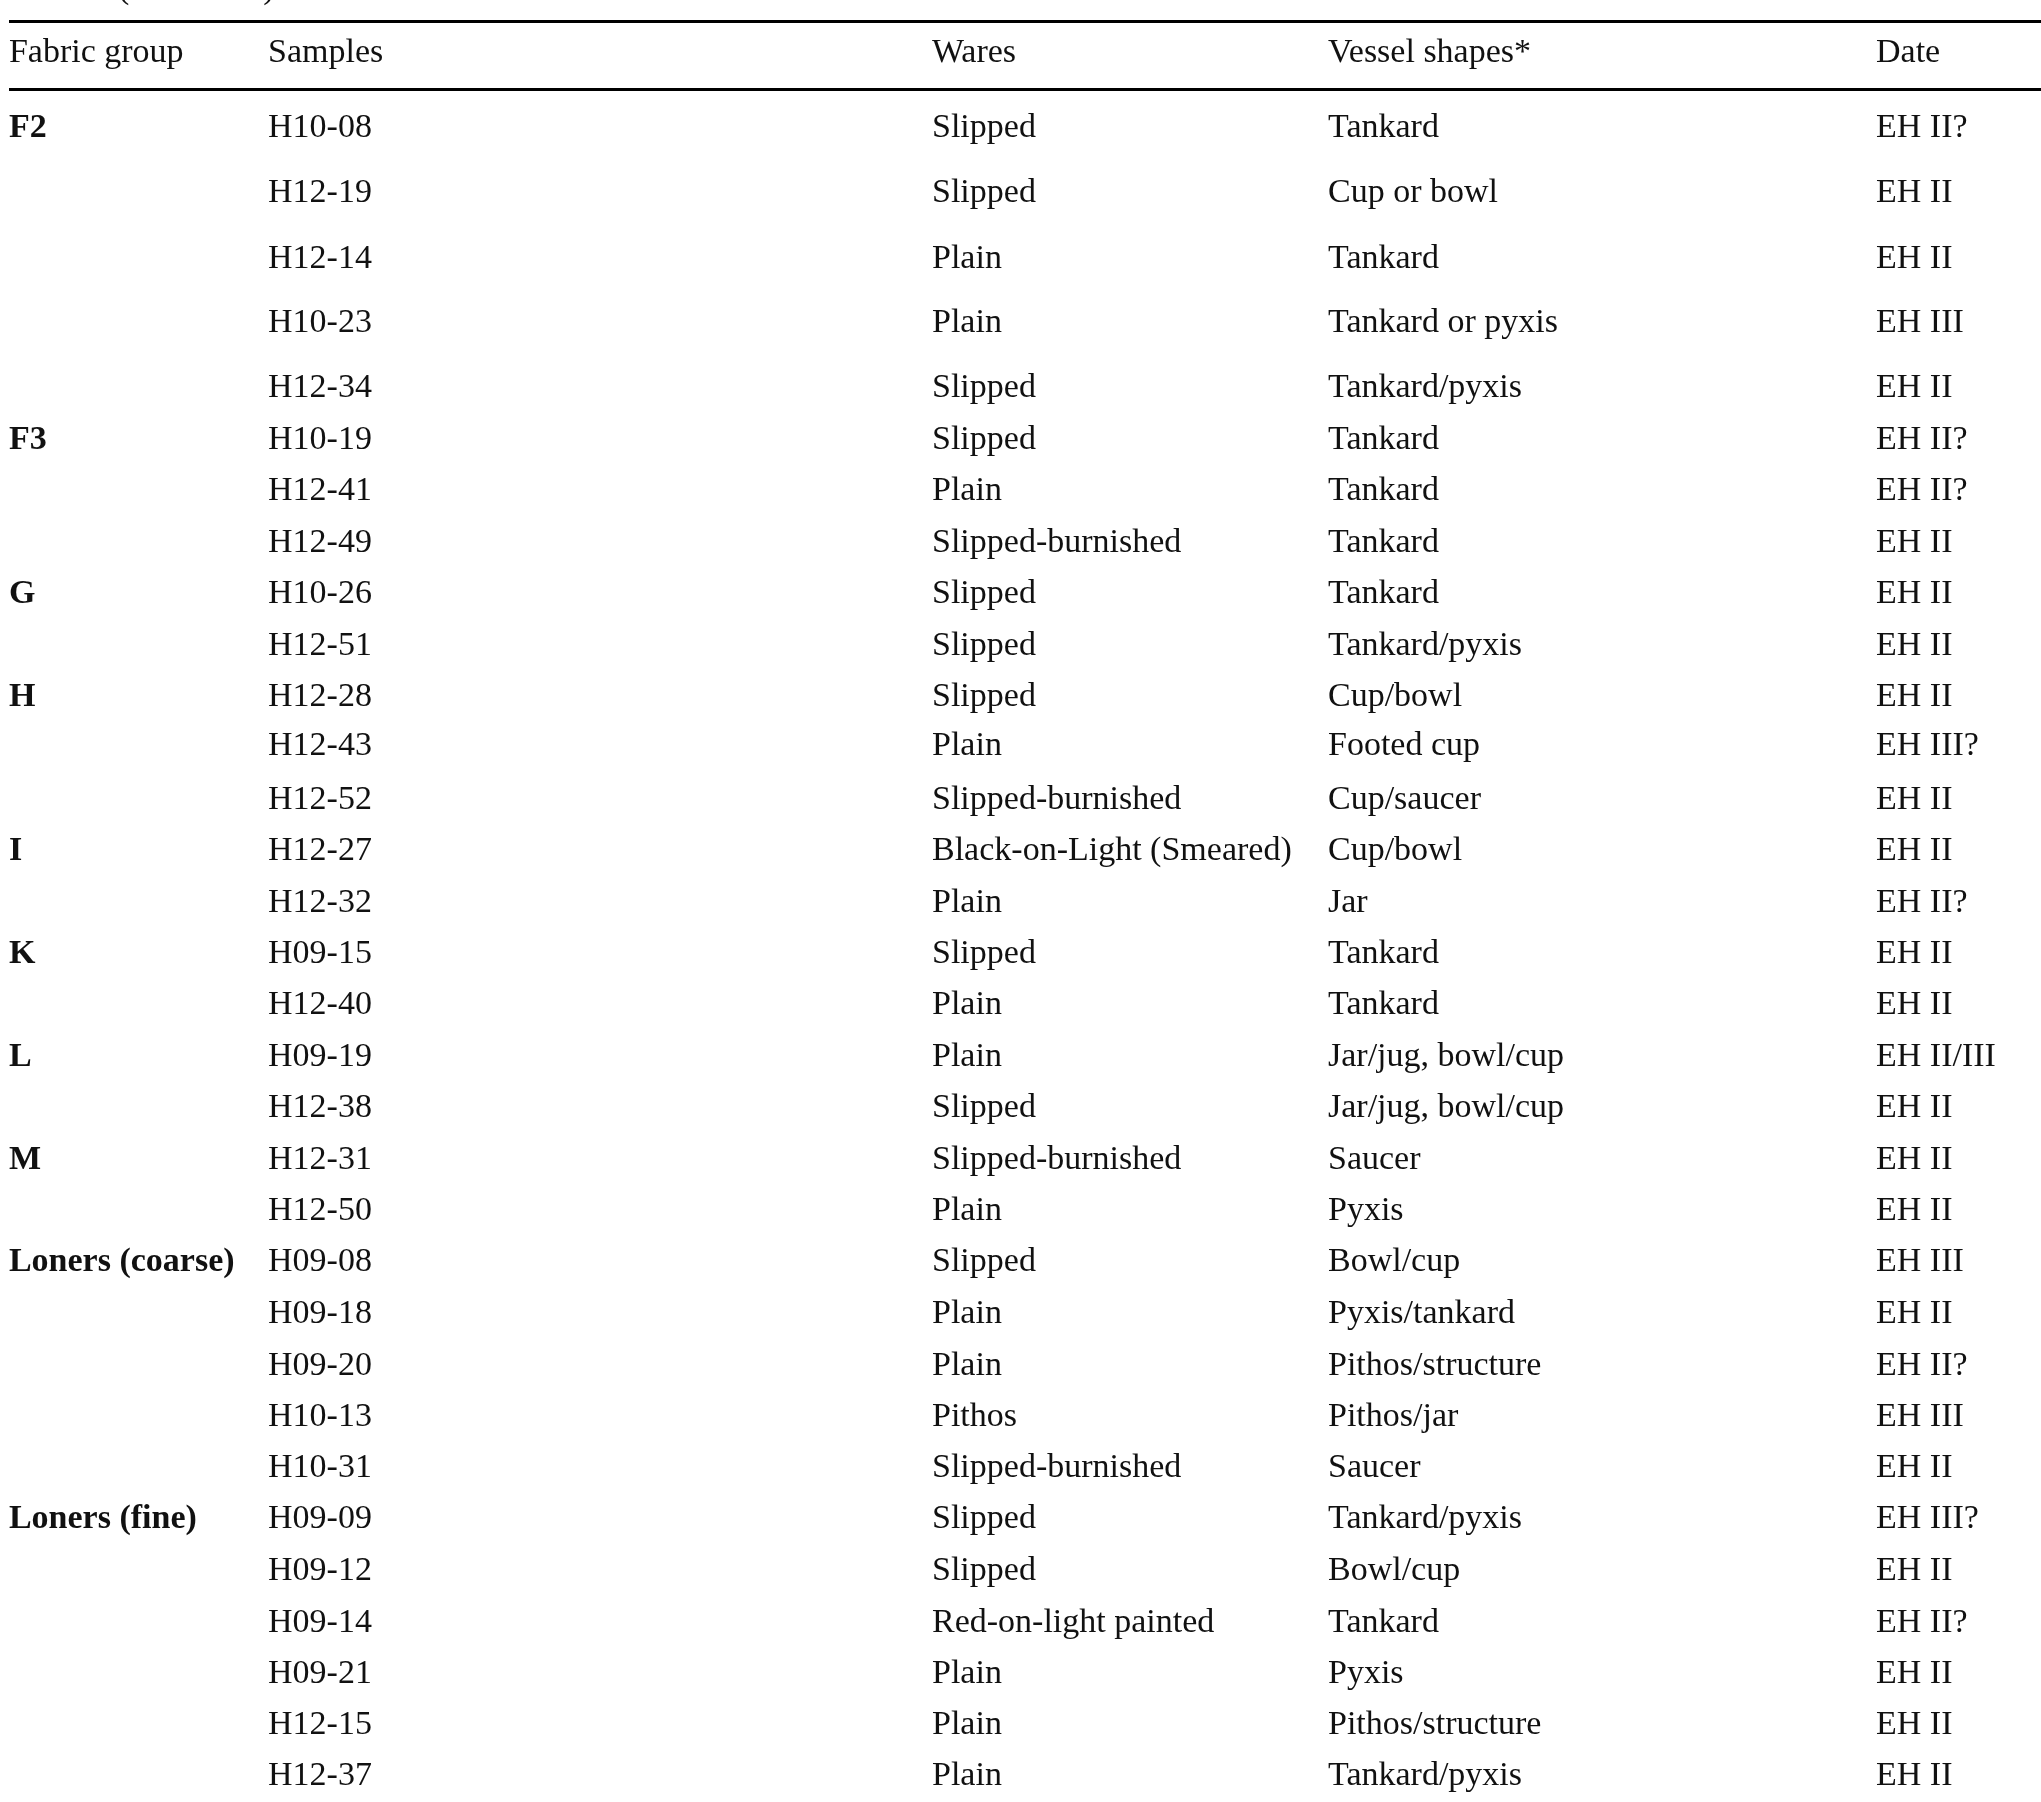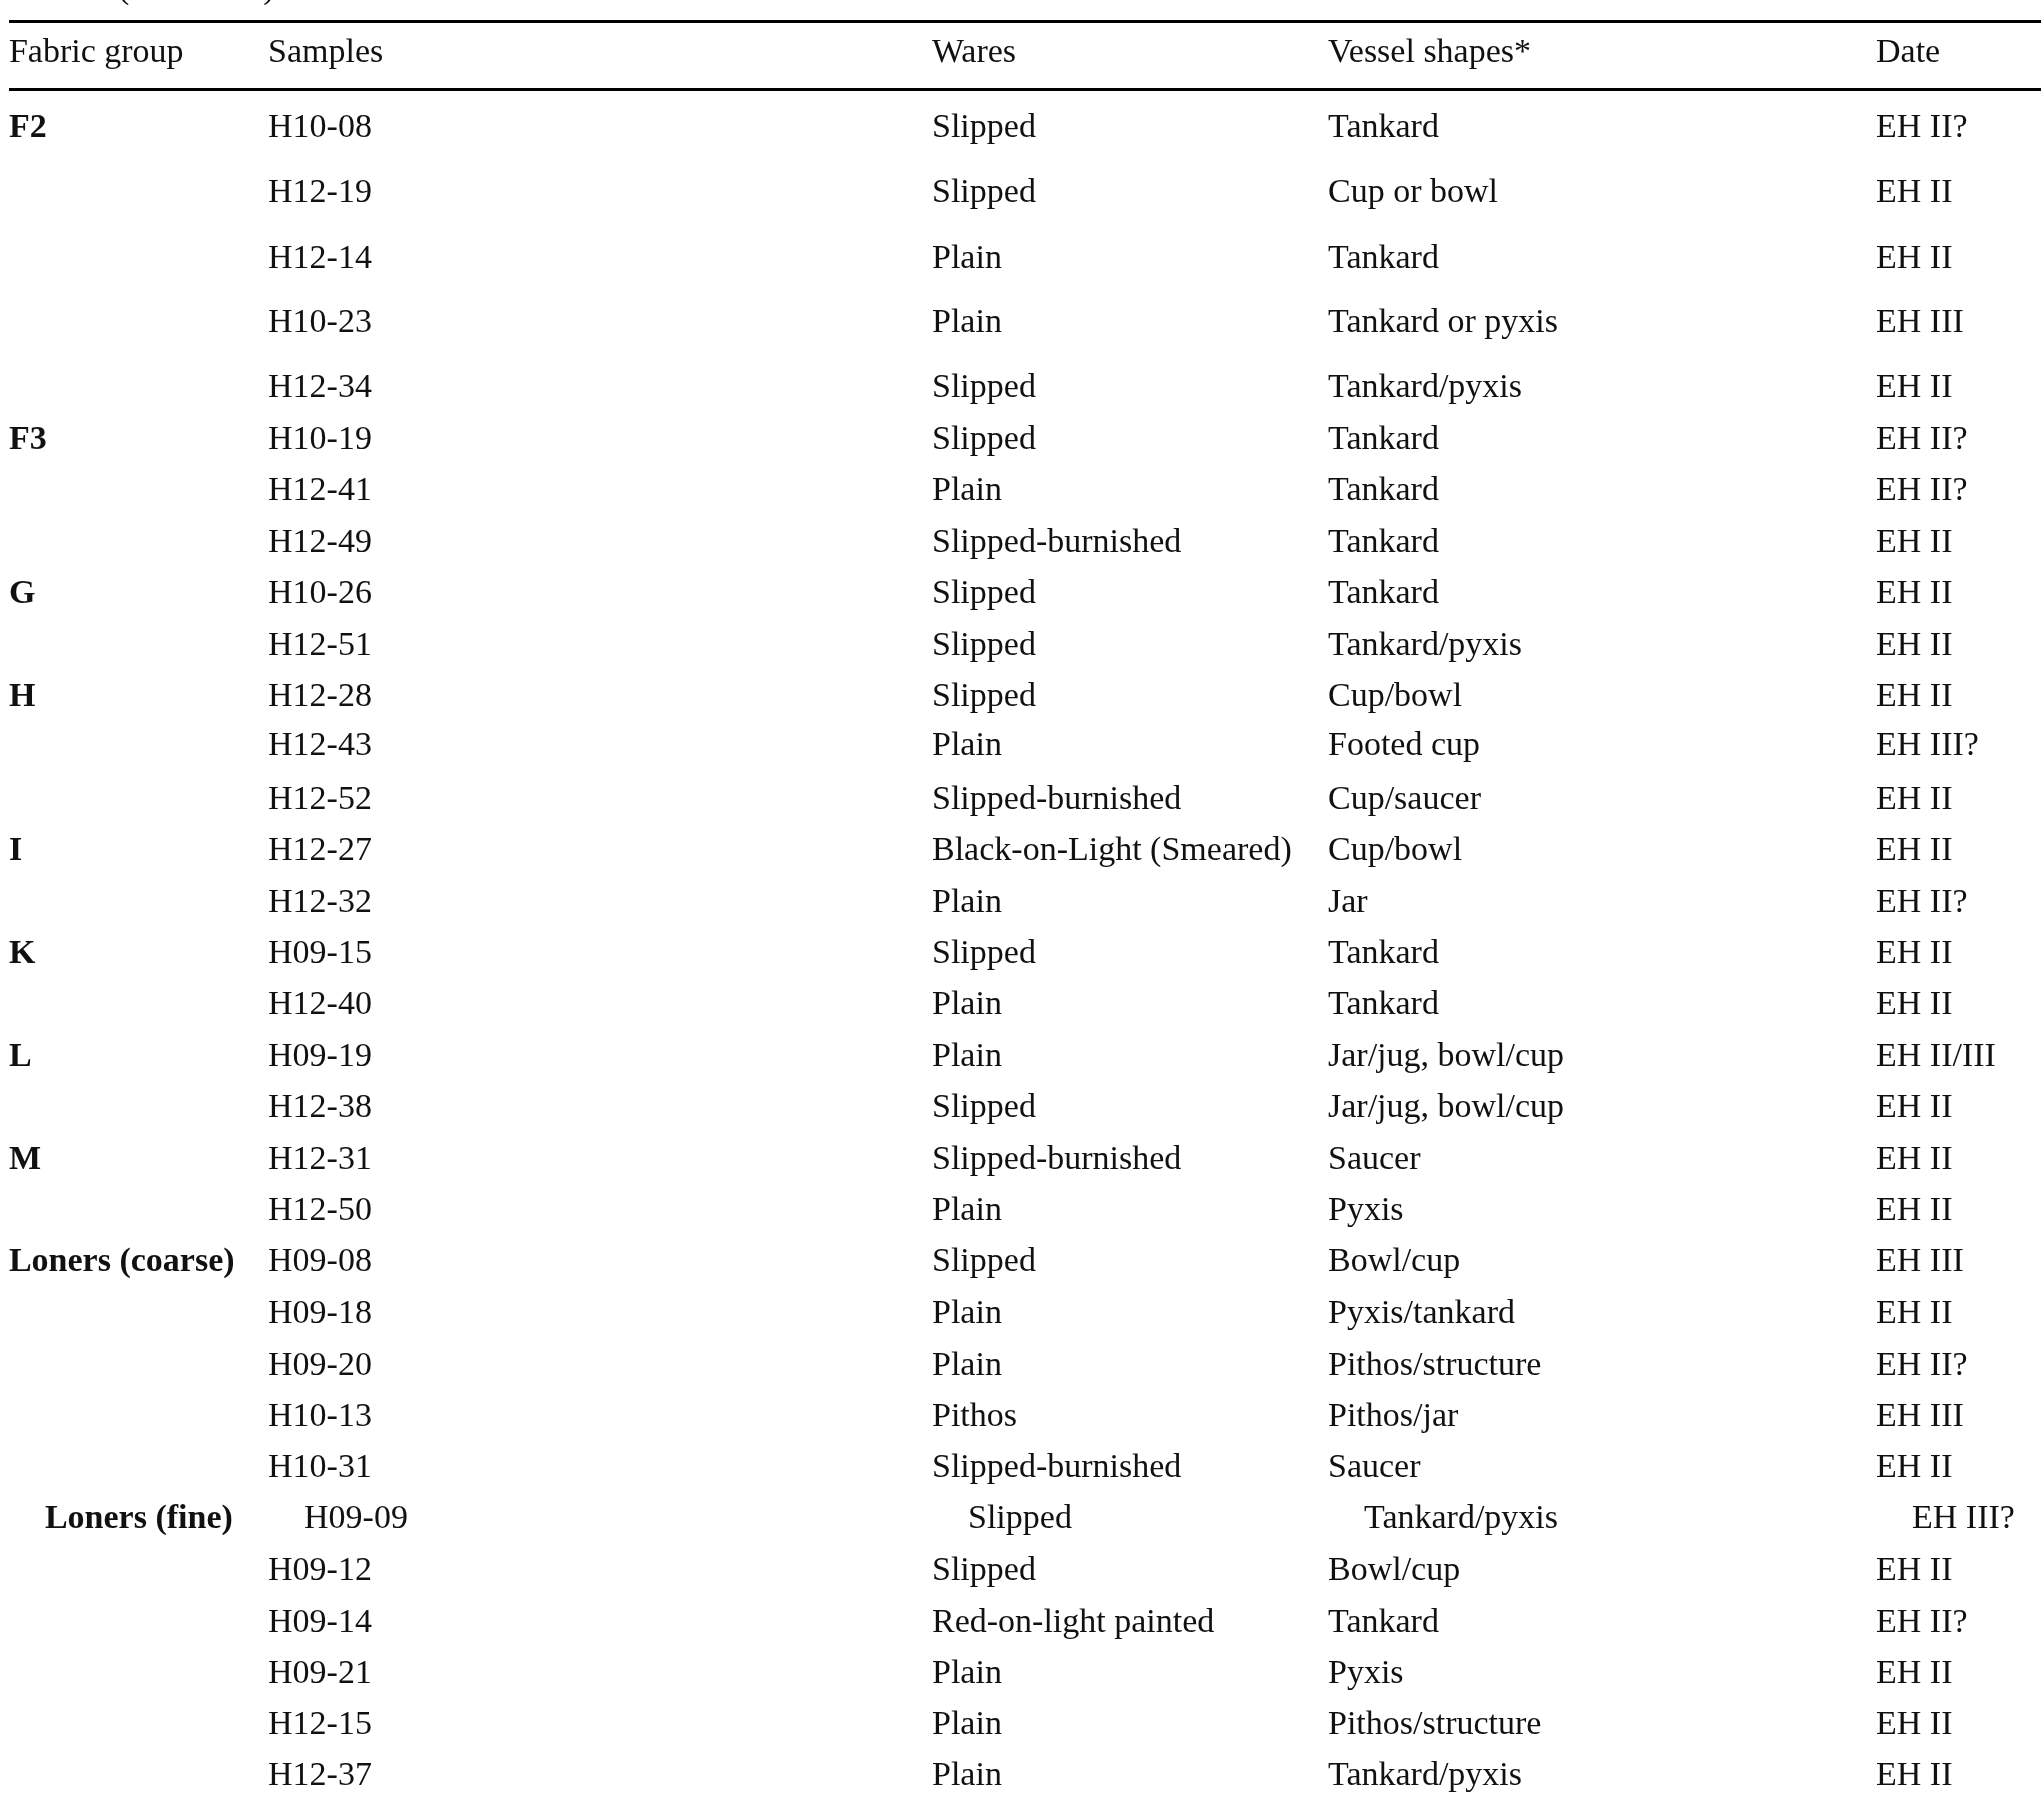--- a/index.html
+++ b/index.html
@@ -250,21 +250,21 @@
         <span class="cell c-vessel">Pithos/jar</span>
         <span class="cell c-date">EH III</span>
       </div>
       <div class="row" style="top: 1449px; padding-left: 18px;">
         <span class="cell c-group"></span>
         <span class="cell c-sample">H10-31</span>
         <span class="cell c-ware">Slipped-burnished</span>
         <span class="cell c-vessel">Saucer</span>
         <span class="cell c-date">EH II</span>
       </div>
-      <div class="row" style="top: 1500px; margin-left: 36px;">
+      <div class="row" style="top: 1500px;">
         <span class="cell c-group">Loners (fine)</span>
         <span class="cell c-sample">H09-09</span>
         <span class="cell c-ware">Slipped</span>
         <span class="cell c-vessel">Tankard/pyxis</span>
         <span class="cell c-date">EH III?</span>
       </div>
       <div class="row" style="top: 1552px; padding-left: 9px;">
         <span class="cell c-group"></span>
         <span class="cell c-sample">H09-12</span>
         <span class="cell c-ware">Slipped</span>

